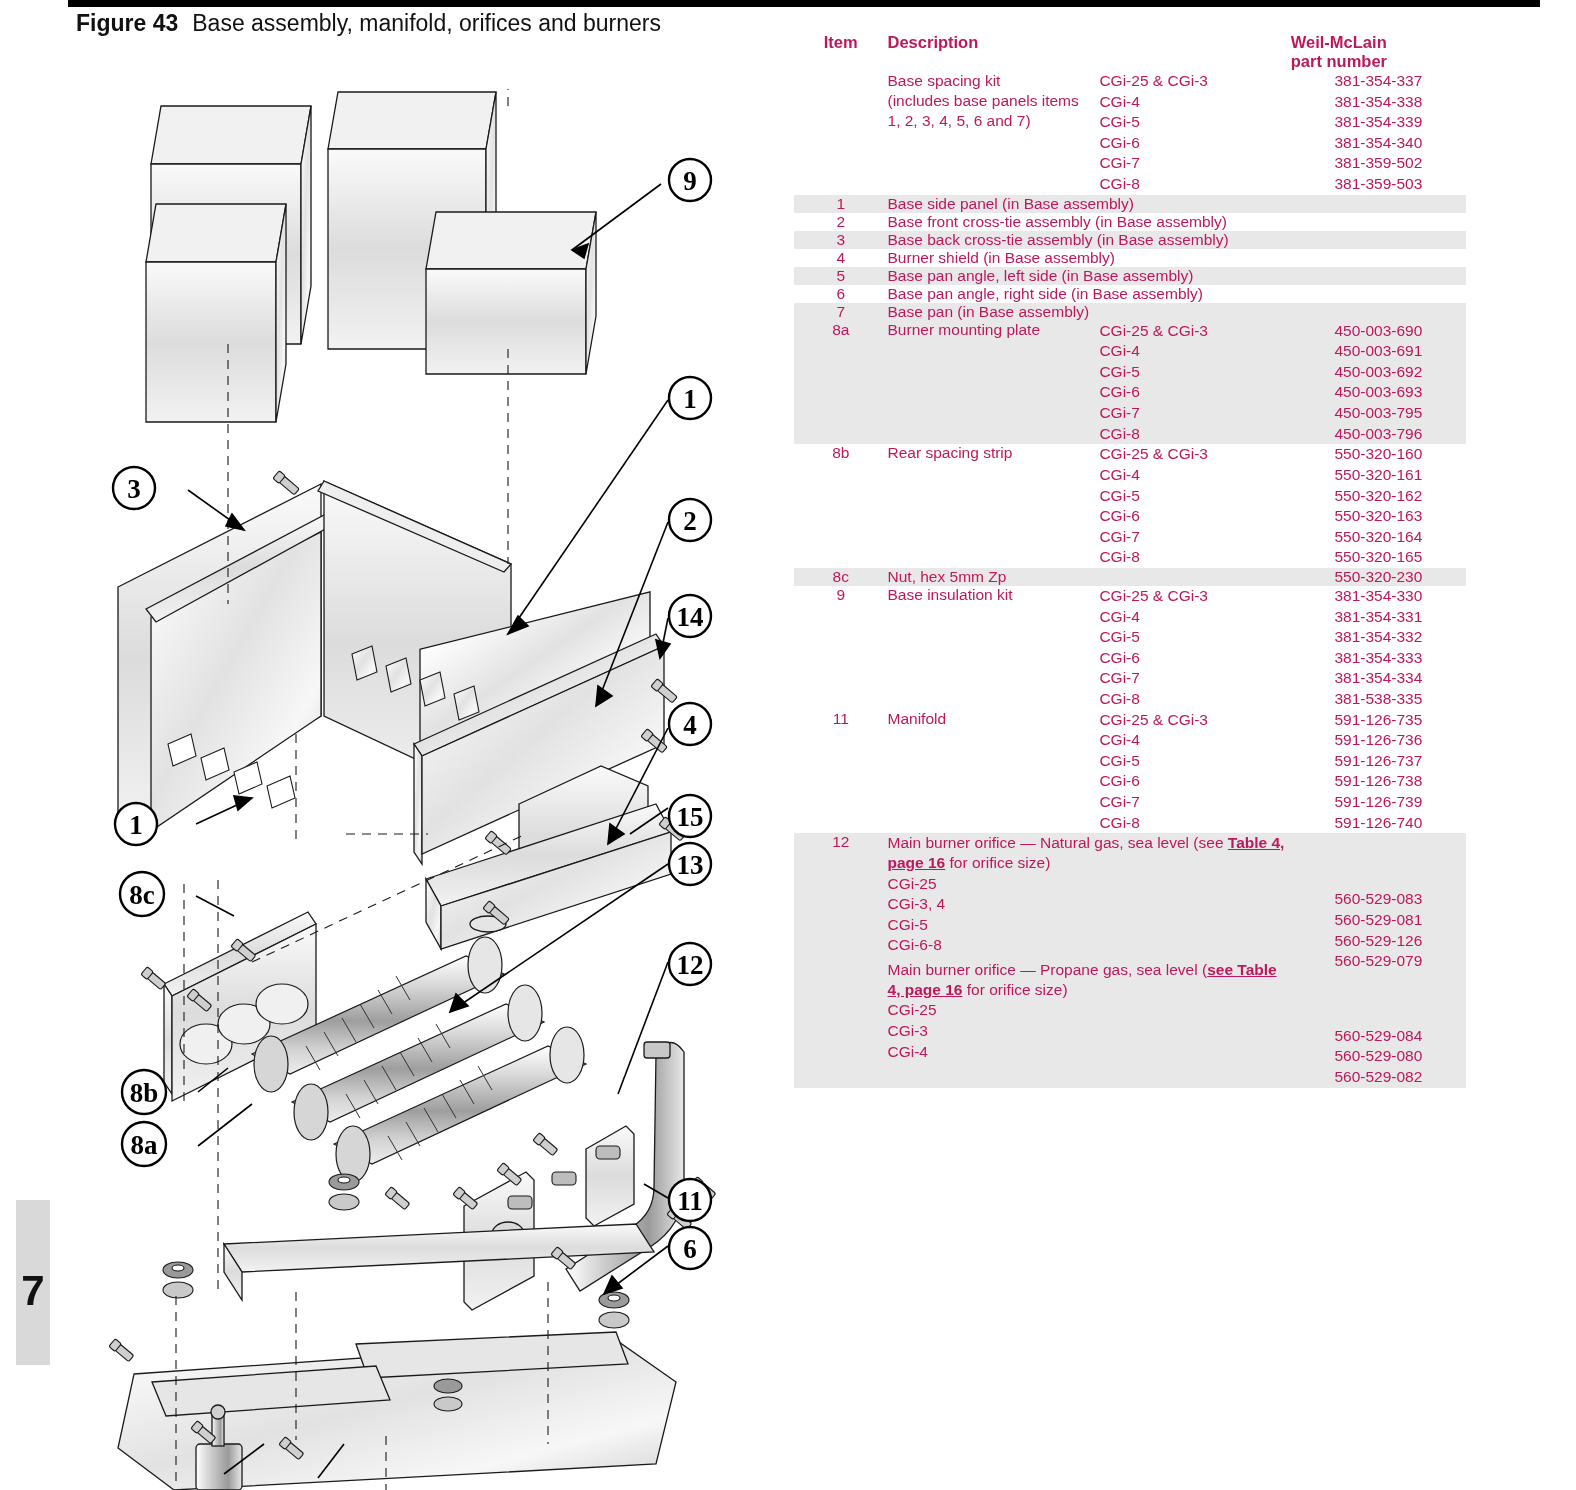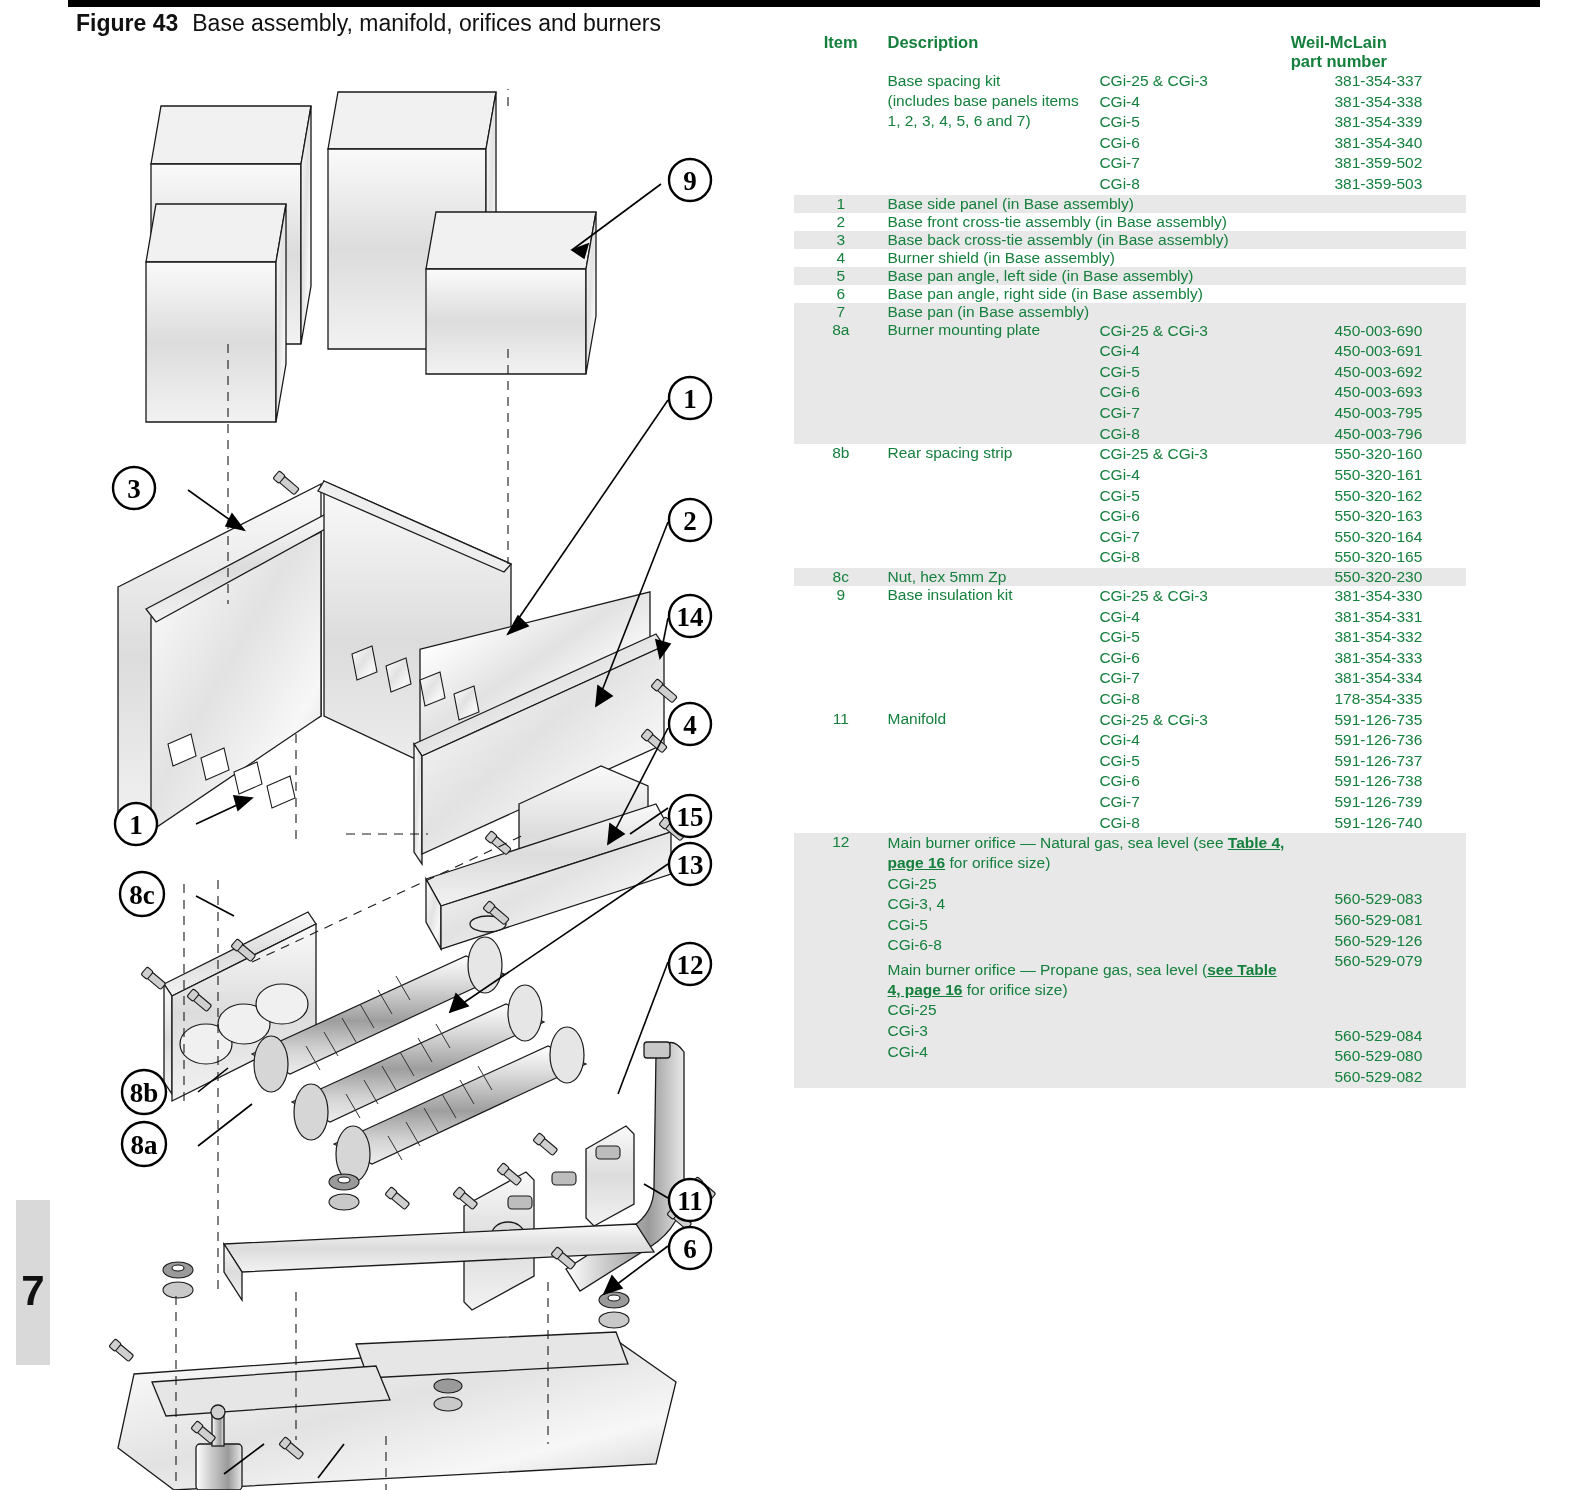--- a/index.html
+++ b/index.html
@@ -56,21 +56,21 @@
     line-height: 1;
   }
 
   
   #parts-table {
     position: absolute;
     top: 33px; left: 778px;
     width: 672px;
     border-collapse: collapse;
     font-size: 15.5px;
-    color: #15803d;
+    color: #be185d;
   }
   #parts-table col.c-item { width: 96px; }
   #parts-table col.c-desc { width: 218px; }
   #parts-table col.c-model { width: 198px; }
   #parts-table col.c-part { width: 180px; }
 
   #parts-table th, #parts-table td {
     border: 0;
     padding: 0;
     vertical-align: top;
@@ -597,21 +597,21 @@
             <div>CGi-8</div>
           </div>
         </td>
         <td class="part">
           <div class="sub">
             <div>381-354-330</div>
             <div>381-354-331</div>
             <div>381-354-332</div>
             <div>381-354-333</div>
             <div>381-354-334</div>
-            <div>178-354-335</div>
+            <div>381-538-335</div>
           </div>
         </td>
       </tr>
 
 
       <tr class="row plain">
         <td class="item vc">11</td>
         <td class="desc vc">Manifold</td>
         <td class="model">
           <div class="sub">

